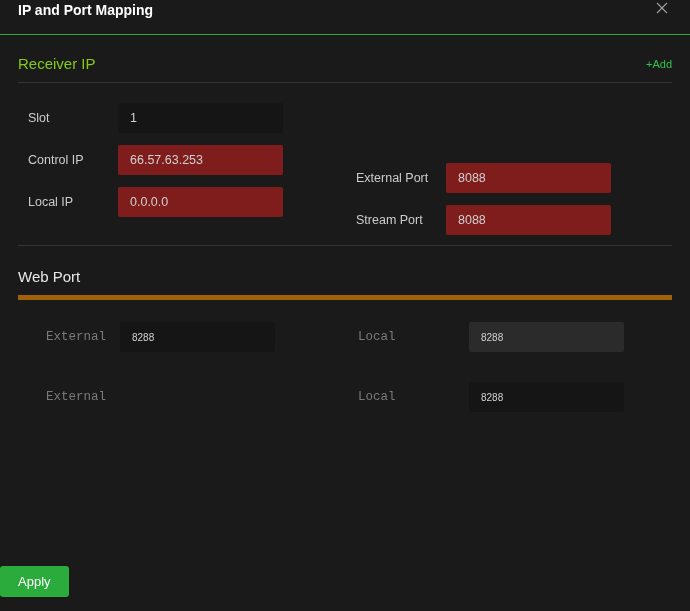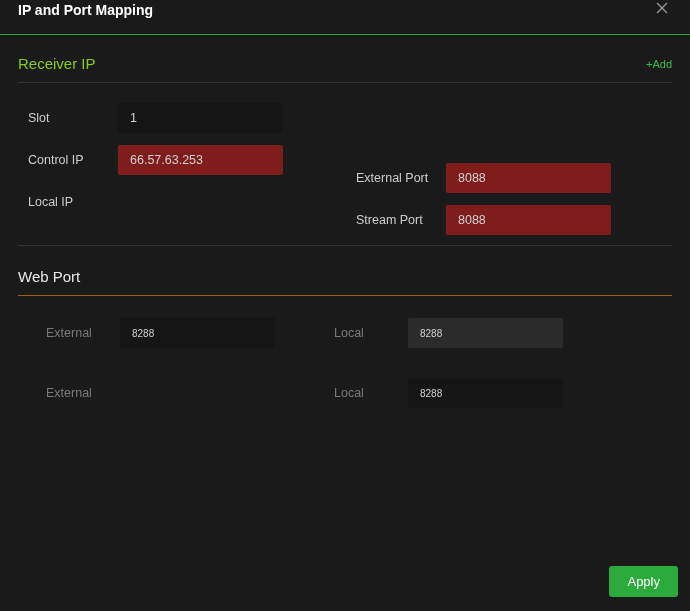--- a/index.html
+++ b/index.html
@@ -90,61 +90,62 @@
     outline: none;
   }
   .fld.dark { background: #151515; }
   .section-divider {
     border: none;
     border-top: 1px solid #333333;
     margin: 4px 0 0 0;
   }
   .section-title-block {
     padding: 22px 0 10px 0;
-    border-bottom: 1px solid #a16207;
+    border-bottom: 5px solid #a16207;
   }
   .section-title-block .title {
     color: #e8e8e8;
     font-size: 15px;
     font-weight: 400;
   }
   .port-row {
     display: flex;
     align-items: center;
     padding: 22px 0 8px 28px;
   }
   .port-pair {
     display: flex;
     align-items: center;
     width: 288px;
   }
-  .port-pair.right { margin-left: 0; }
+  .port-pair.right { margin-left: 24px; gap: 37px; }
   .port-lbl {
     width: 74px;
     color: #7a7a7a;
     font-size: 12.5px;
+    font-family: Liberation Mono, monospace;
   }
   .port-fld {
     width: 155px;
     height: 30px;
     border: none;
     background: #2b2b2b;
     color: #d0d0d0;
     font-size: 10px;
     padding: 0 12px;
     border-radius: 2px;
     outline: none;
   }
   .port-fld.dark { background: #151515; }
   .footer {
     position: absolute;
     left: 0; right: 12px;
     bottom: 14px;
     display: flex;
-    justify-content: flex-end;
+    justify-content: flex-start;
   }
   .apply-btn {
     background: #2aab3b;
     color: #ffffff;
     border: none;
     font-size: 13px;
     padding: 8px 18px;
     border-radius: 3px;
     cursor: pointer;
   }
@@ -184,20 +185,21 @@
           <input class="fld" value="66.57.63.253" style="">
         </div>
         <div class="pair right">
           <div class="lbl">External Port</div>
           <input class="fld" value="8088" style="">
         </div>
       </div>
       <div class="form-row">
         <div class="pair">
           <div class="lbl">Local IP</div>
+          <input class="fld" value="0.0.0.0" style="">
         </div>
         <div class="pair right">
           <div class="lbl">Stream Port</div>
           <input class="fld" value="8088" style="">
         </div>
       </div>
     </div>
     <hr class="section-divider">
 
     <div class="section-title-block">

